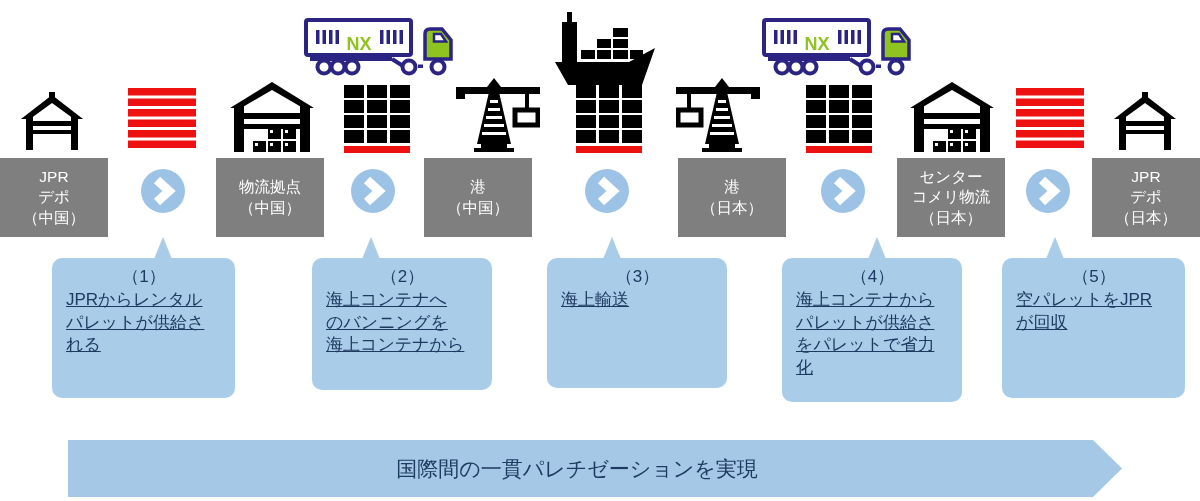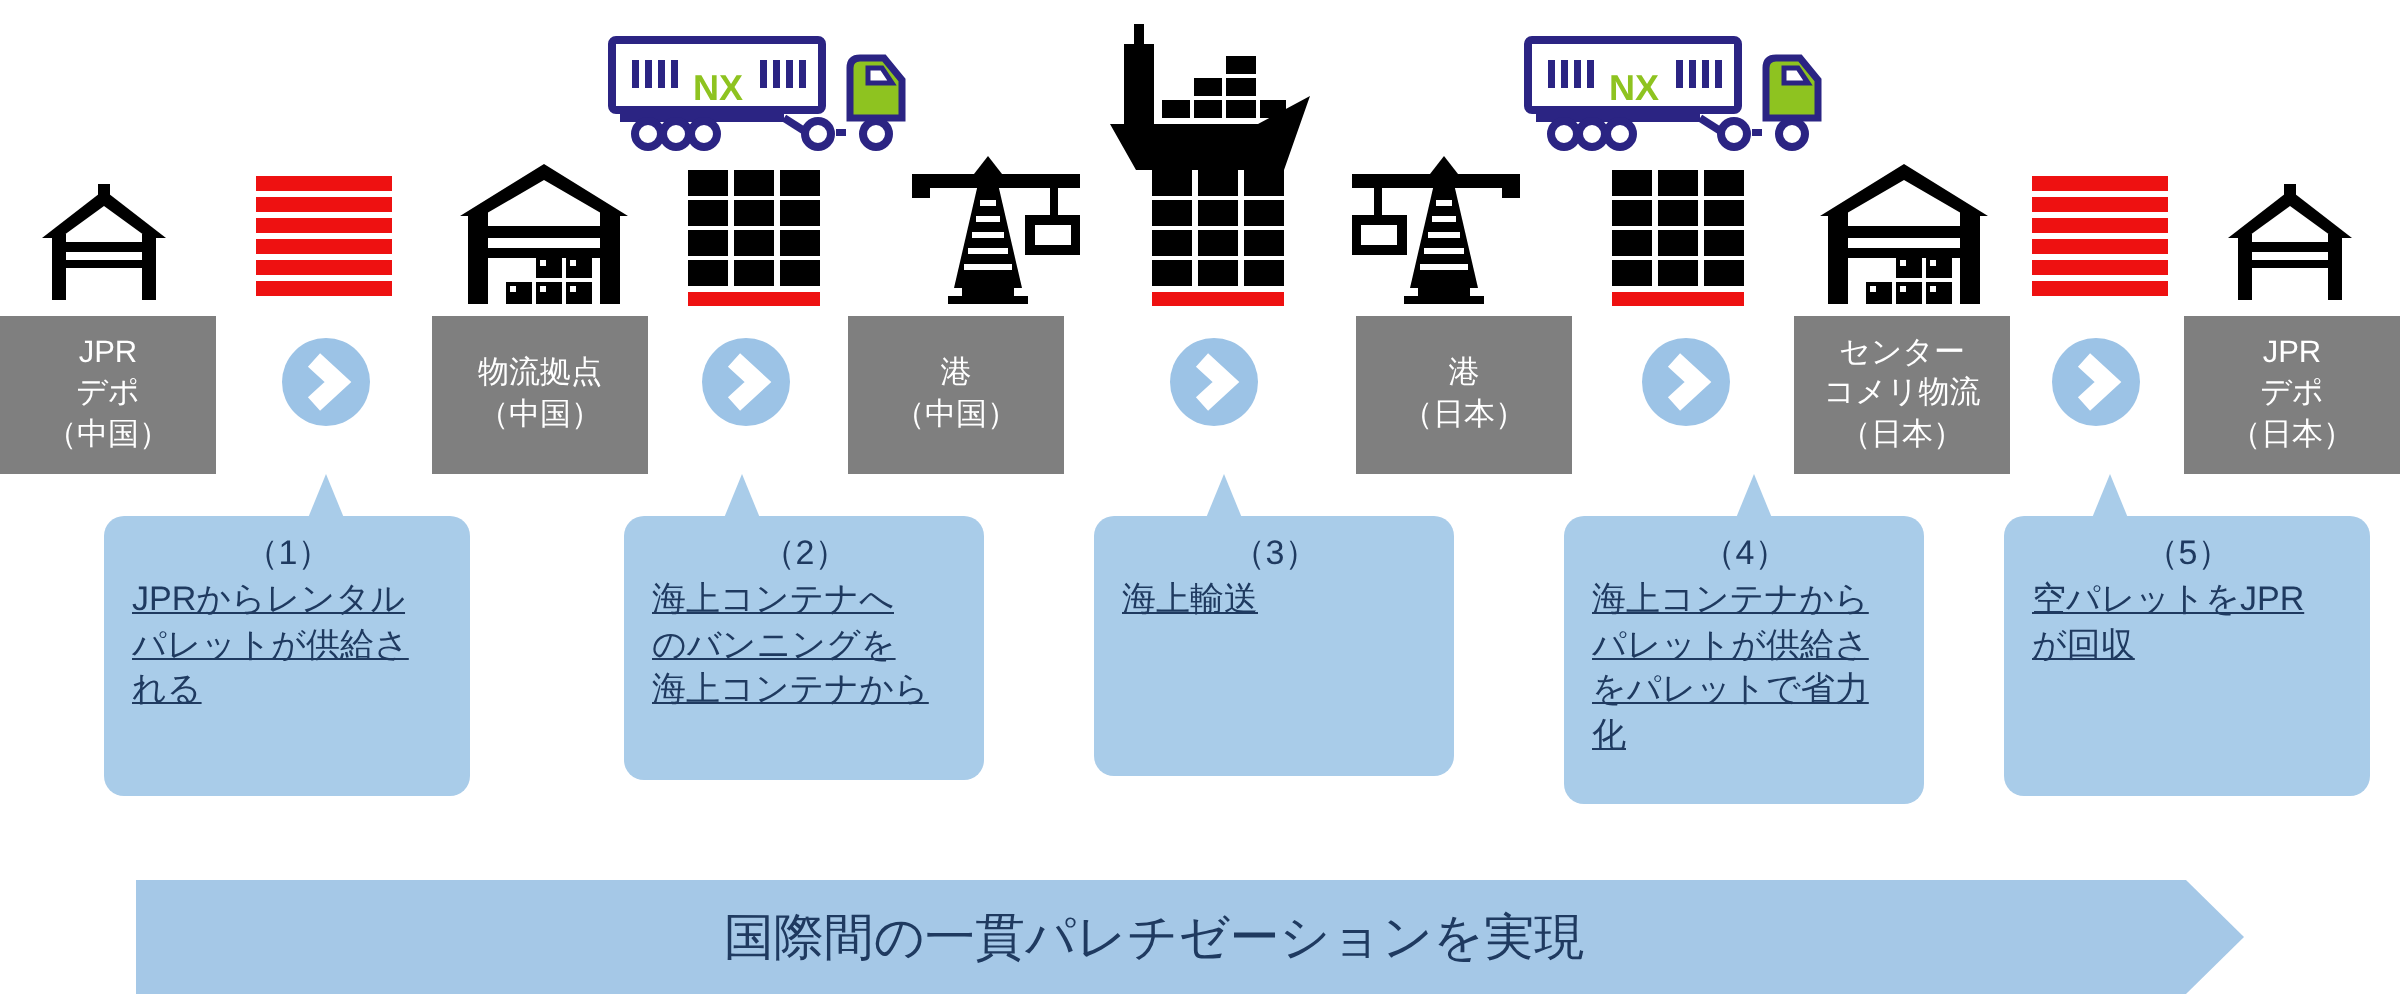--- a/index.html
+++ b/index.html
@@ -26,21 +26,21 @@
   .callout .num{text-align:center;}
   .callout .lines{text-align:left;text-decoration:underline;}
   .pointer{position:absolute;top:237px;width:0;height:0;
     border-left:9px solid transparent;border-right:9px solid transparent;
     border-bottom:22px solid var(--callout-bg);}
   .banner{
     position:absolute;left:68px;top:440px;width:1054px;height:57px;
     background:var(--banner-bg);
     clip-path:polygon(0 0,calc(100% - 29px) 0,100% 50%,calc(100% - 29px) 100%,0 100%);
     display:flex;align-items:center;justify-content:center;
-    color:var(--banner-text);font-size:25px;padding-right:36px;
+    color:var(--banner-text);font-size:21px;padding-right:36px;
   }
   
   .kb{fill:var(--icon-black);} .kw{fill:#ffffff;} .kr{fill:var(--pallet-red);}
   .nv{fill:var(--truck-navy);}
   .nvs{fill:#ffffff;stroke:var(--truck-navy);stroke-width:4;}
   .nvl{fill:none;stroke:var(--truck-navy);stroke-width:4;}
   .cab{fill:var(--truck-green);stroke:var(--truck-navy);stroke-width:3.5;}
   .win{fill:#ffffff;stroke:var(--truck-navy);stroke-width:2.5;}
   .grnt{fill:var(--truck-green);font-weight:bold;font-size:18px;font-family:"Liberation Sans",sans-serif;}
   .boxo{fill:#ffffff;stroke:var(--icon-black);stroke-width:5;}

